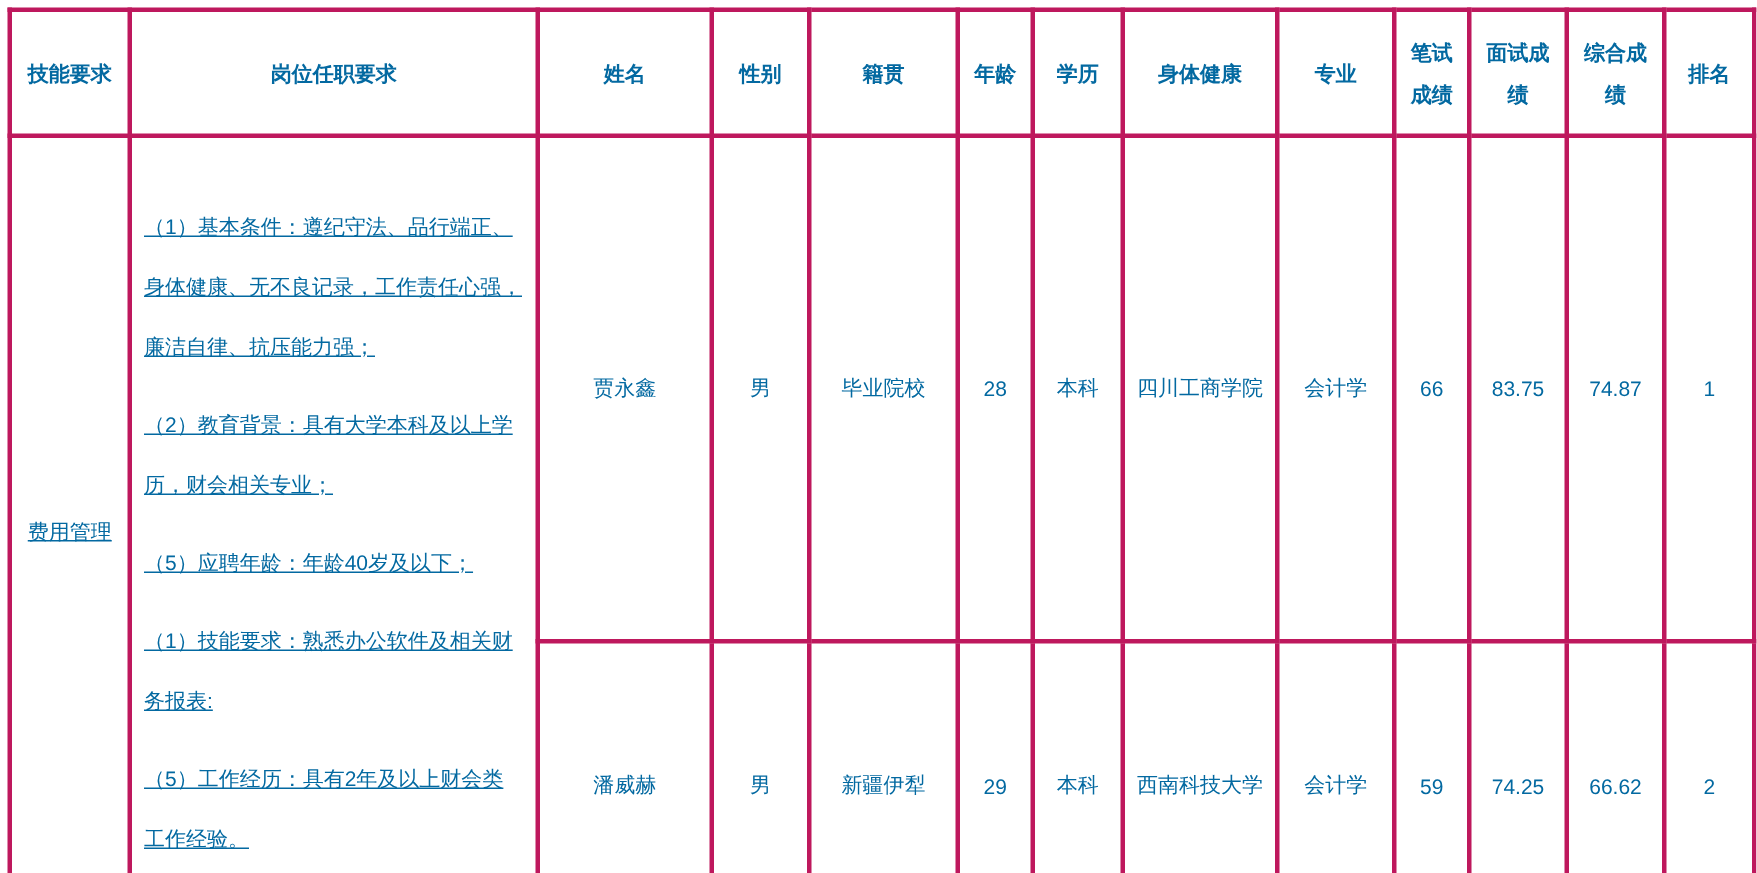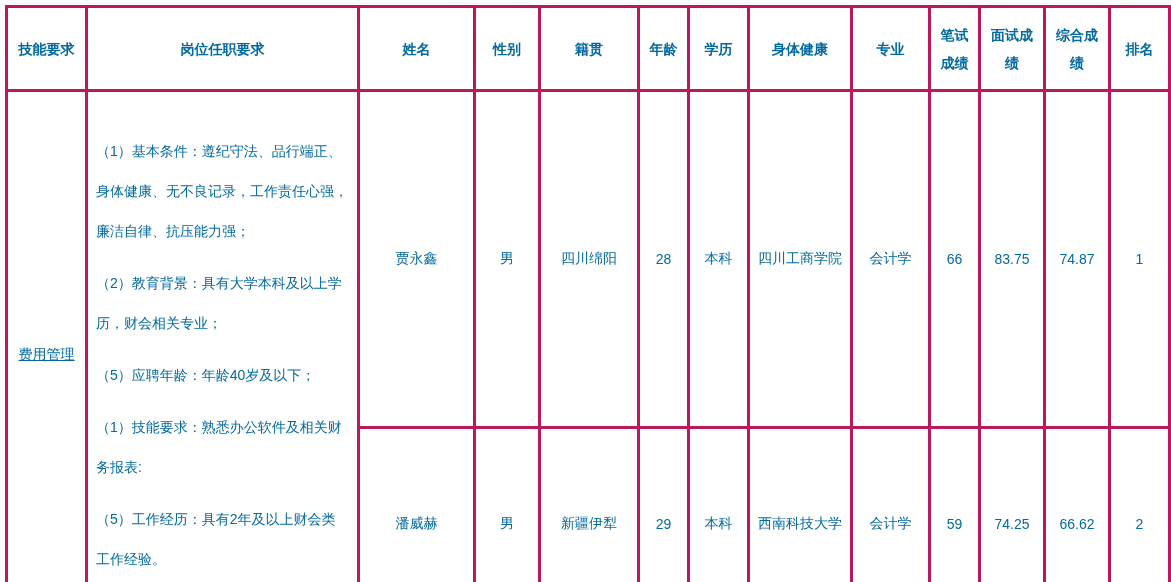--- a/index.html
+++ b/index.html
@@ -47,20 +47,21 @@
   td.req-cell {
     text-align: left;
     padding: 14px 6px 14px 10px;
     vertical-align: middle;
   }
   td.req-cell p {
     margin: 0 0 12px 0;
     line-height: 40px;
     font-size: 14px;
     text-align: left;
+    text-decoration: underline;
   }
   td.req-cell p:last-child { margin-bottom: 0; }
   td.pos-cell { font-size: 14px; text-decoration: underline; }
 </style>
 </head>
 <body>
 
 <div class="page">
   <table class="recruit">
     <colgroup>
@@ -100,21 +101,21 @@
         <td class="pos-cell" rowspan="2">费用管理</td>
         <td class="req-cell" rowspan="2">
           <p>（1）基本条件：遵纪守法、品行端正、身体健康、无不良记录，工作责任心强，廉洁自律、抗压能力强；</p>
           <p>（2）教育背景：具有大学本科及以上学历，财会相关专业；</p>
           <p>（5）应聘年龄：年龄40岁及以下；</p>
           <p>（1）技能要求：熟悉办公软件及相关财务报表:</p>
           <p>（5）工作经历：具有2年及以上财会类工作经验。</p>
         </td>
         <td>贾永鑫</td>
         <td>男</td>
-        <td>四川绵阳</td>
+        <td>毕业院校</td>
         <td>28</td>
         <td>本科</td>
         <td>四川工商学院</td>
         <td>会计学</td>
         <td>66</td>
         <td>83.75</td>
         <td>74.87</td>
         <td>1</td>
       </tr>
       <tr class="row-2">

